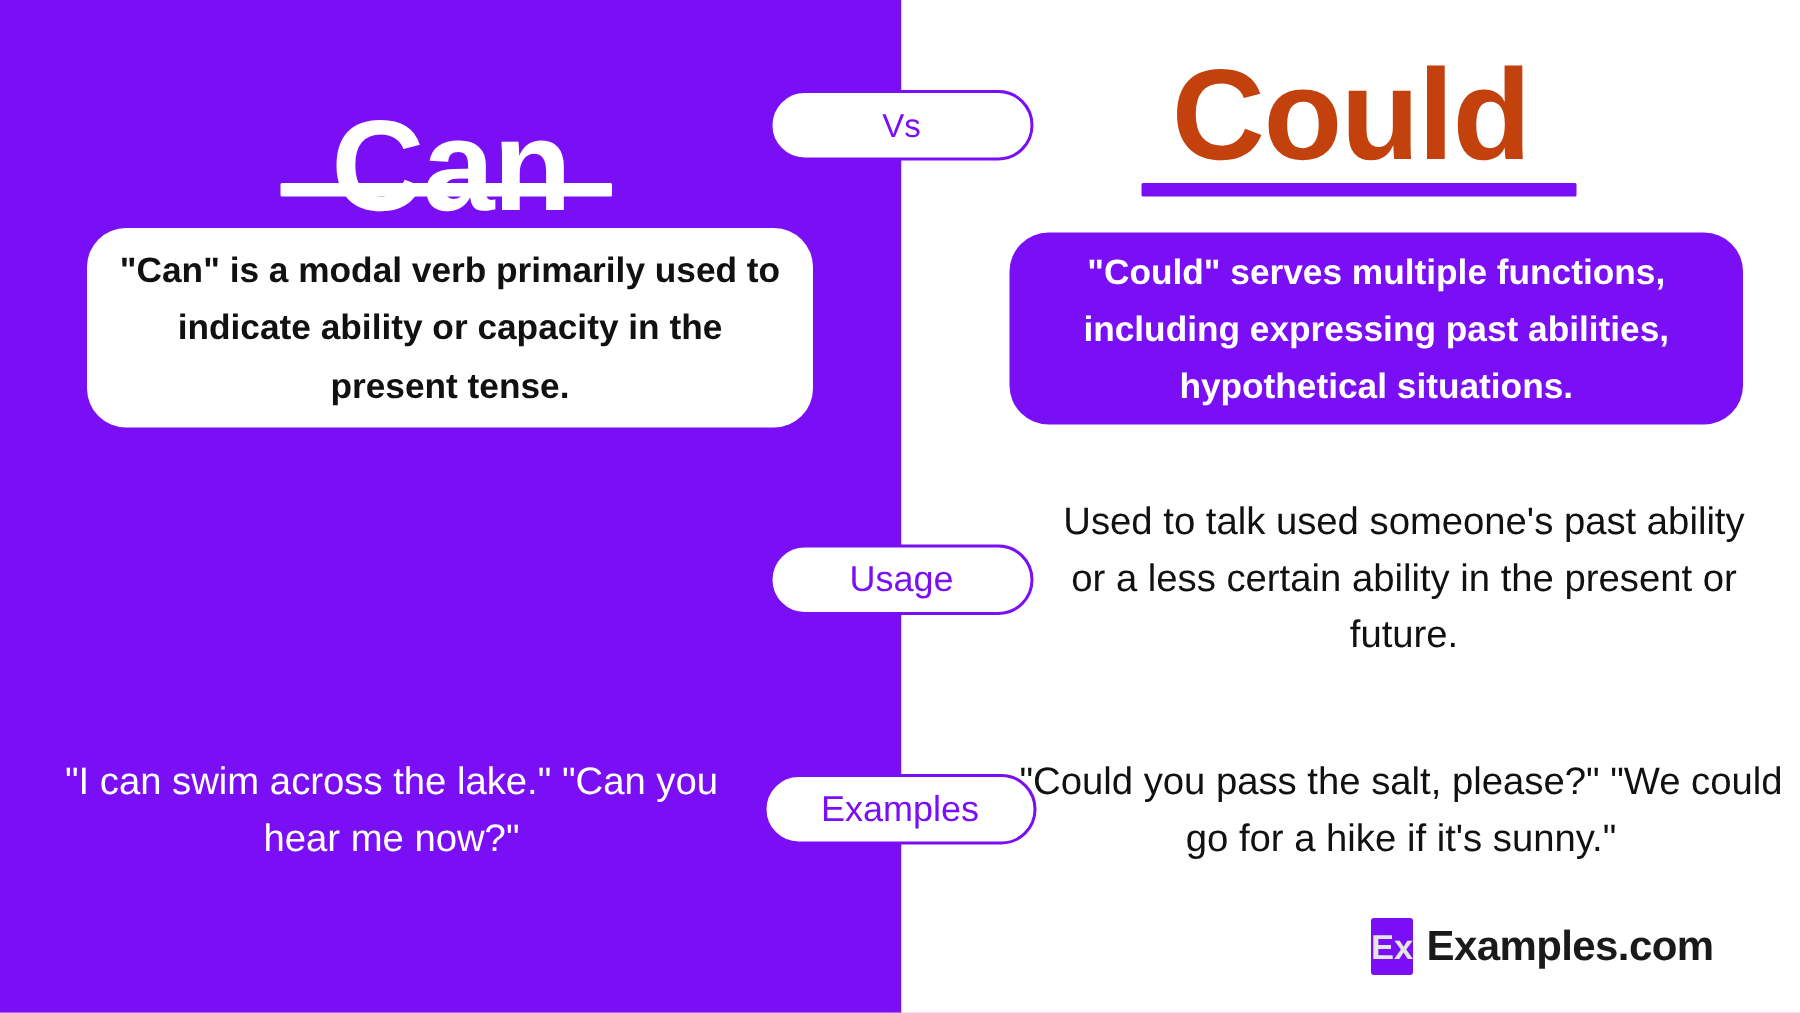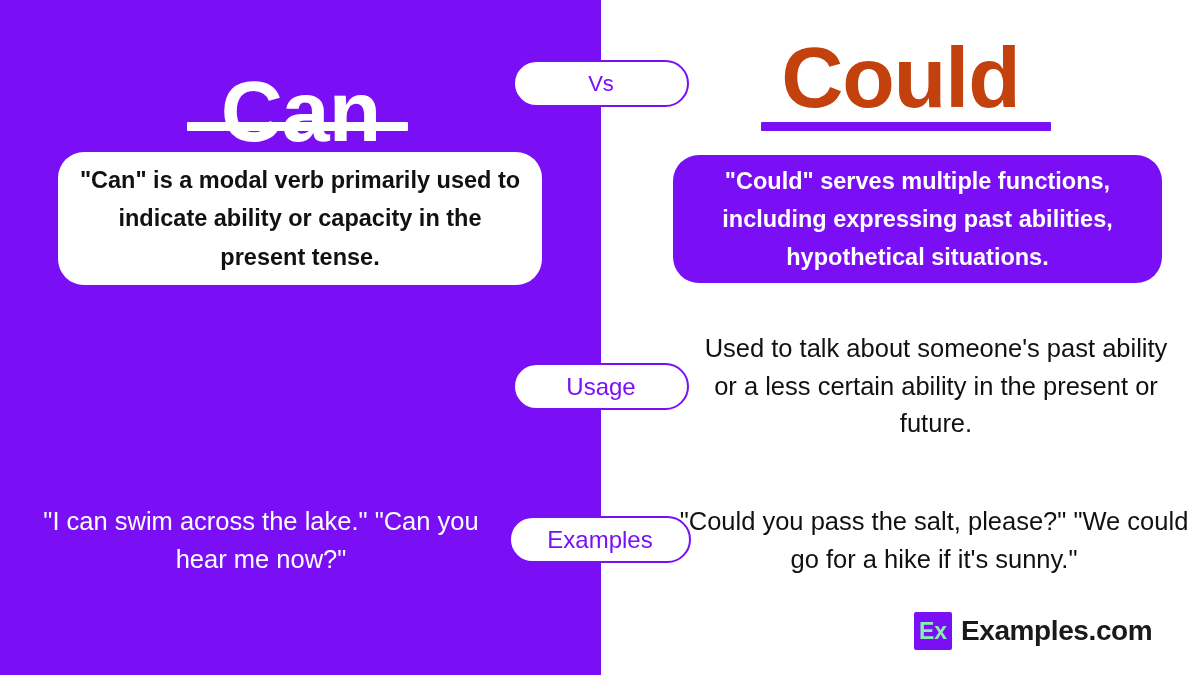--- a/index.html
+++ b/index.html
@@ -180,24 +180,24 @@
 
   
   .logo {
     position: absolute;
     left: 914px;
     top: 612px;
     display: flex;
     align-items: center;
   }
   .logo-mark {
-    width: 38px;
+    width: 28px;
     height: 38px;
     background: #7a0ff5;
-    color: #86efac;
+    color: #e5e5e5;
     font-weight: bold;
     font-size: 23px;
     display: flex;
     align-items: center;
     justify-content: center;
     border-radius: 2px;
   }
   .logo-text {
     margin-left: 9px;
     font-size: 28px;
@@ -221,21 +221,21 @@
   <div class="title title-could">Could</div>
   <div class="title-underline underline-could"></div>
 
   <div class="def-card def-card-left">
     <span>"Can" is a modal verb primarily used to indicate ability or capacity in the present tense.</span>
   </div>
   <div class="def-card def-card-right">
     <span>"Could" serves multiple functions, including expressing past abilities, hypothetical situations.</span>
   </div>
 
-  <div class="row-text usage-right">Used to talk about someone's past ability or a less certain ability in the present or future.</div>
+  <div class="row-text usage-right">Used to talk used someone's past ability or a less certain ability in the present or future.</div>
 
   <div class="row-text examples-left">"I can swim across the lake." "Can you hear me now?"</div>
   <div class="row-text examples-right">"Could you pass the salt, please?" "We could go for a hike if it's sunny."</div>
 
   <div class="pill pill-vs">
     <span>Vs</span>
   </div>
   <div class="pill pill-usage">
     <span>Usage</span>
   </div>

